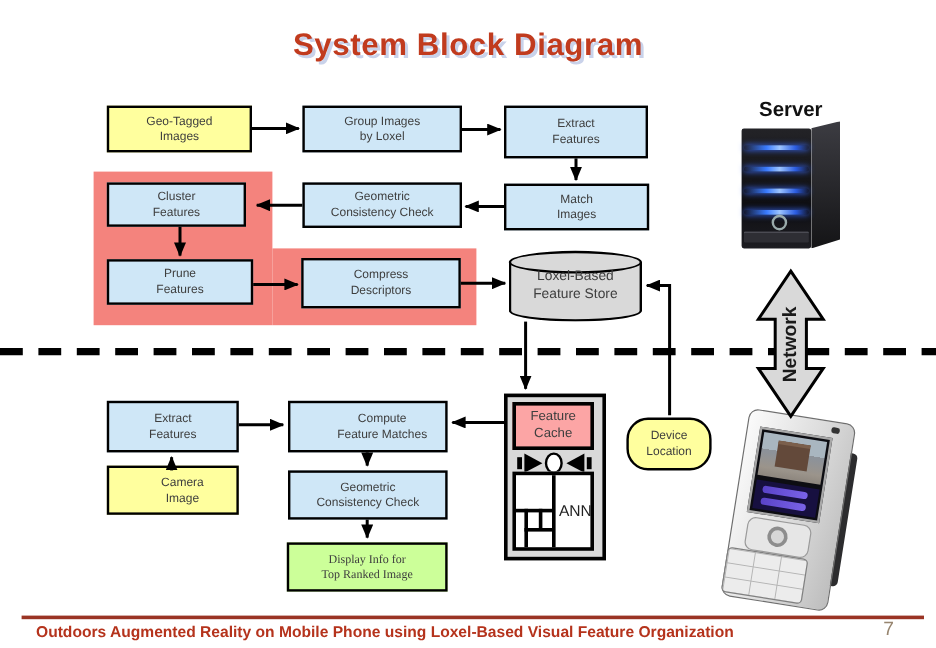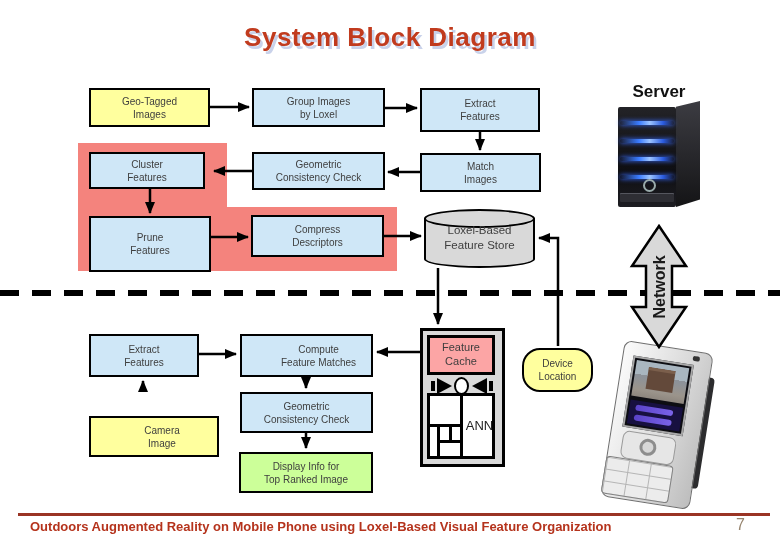--- a/index.html
+++ b/index.html
@@ -14,33 +14,33 @@
          font-size:26px;font-weight:bold;letter-spacing:.5px;color:var(--titlered);
          text-shadow:2.5px 2.5px 0 #c9d2ea;}
 
   .pink{position:absolute;background:var(--pink);}
   .pink-a{left:78px;top:143px;width:149px;height:128px;}
   .pink-b{left:227px;top:207px;width:170px;height:64px;}
 
   .box{position:absolute;border:2px solid #000;display:flex;align-items:center;
        justify-content:center;text-align:center;white-space:pre-line;
        font-size:10px;line-height:1.3;color:var(--ink);box-sizing:border-box;}
-  .blue{background:var(--blue);} .yellow{background:var(--yellow);} .green{background:var(--green);}
+  .blue{background:var(--blue);} .yellow{background:var(--yellow);} .green{background:var(--green);font-family:Liberation Serif, serif;}
 
   .b-geo{left:89px;top:88px;width:121px;height:39px;}
   .b-group{left:252px;top:88px;width:133px;height:39px;}
   .b-extract-s{left:420px;top:88px;width:120px;height:44px;}
   .b-cluster{left:89px;top:152px;width:116px;height:37px;}
   .b-geocc-s{left:252px;top:152px;width:133px;height:38px;}
   .b-match{left:420px;top:153px;width:121px;height:39px;}
-  .b-prune{left:89px;top:216px;width:122px;height:56px;}
+  .b-prune{left:89px;top:216px;width:122px;height:38px;}
   .b-compress{left:251px;top:215px;width:133px;height:42px;}
   .b-extract-c{left:89px;top:334px;width:110px;height:43px;}
   .b-compute{left:240px;top:334px;width:133px;height:43px;padding-left:24px;}
-  .b-camera{left:89px;top:416px;width:130px;height:41px;padding-left:16px;}
+  .b-camera{left:89px;top:388px;width:110px;height:41px;padding-left:16px;}
   .b-geocc-c{left:240px;top:392px;width:133px;height:41px;}
   .b-display{left:239px;top:452px;width:134px;height:41px;}
   .b-device{left:522px;top:348px;width:71px;height:44px;border-radius:18px;}
 
   
   .cylinder{position:absolute;left:424px;top:209px;width:111px;height:59px;}
   .cyl-body{position:absolute;left:0;top:9px;right:0;bottom:0;background:var(--gray);
             border:2px solid #000;border-top:none;border-radius:0 0 50% 50%/0 0 18% 18%;
             box-sizing:border-box;}
   .cyl-top{position:absolute;left:0;top:0;right:0;height:19px;background:var(--gray);

